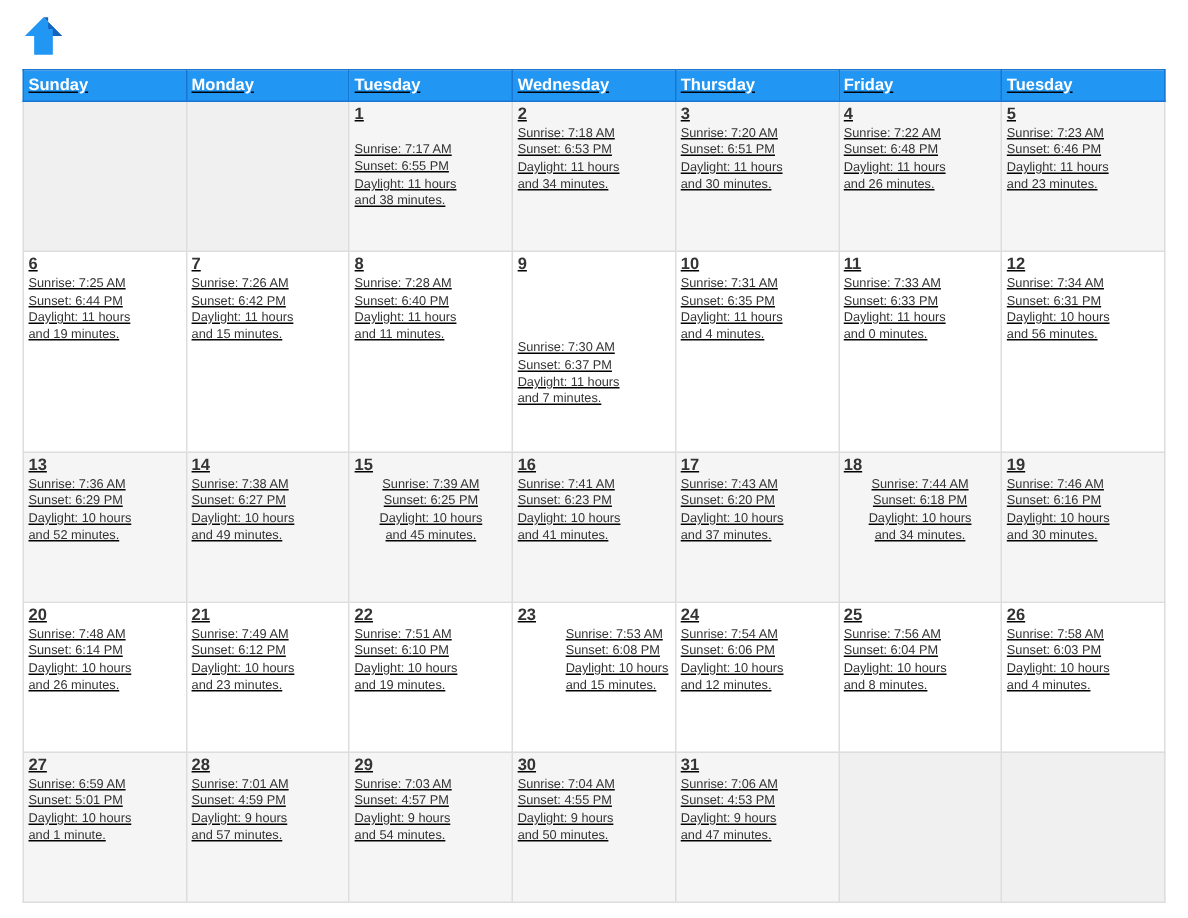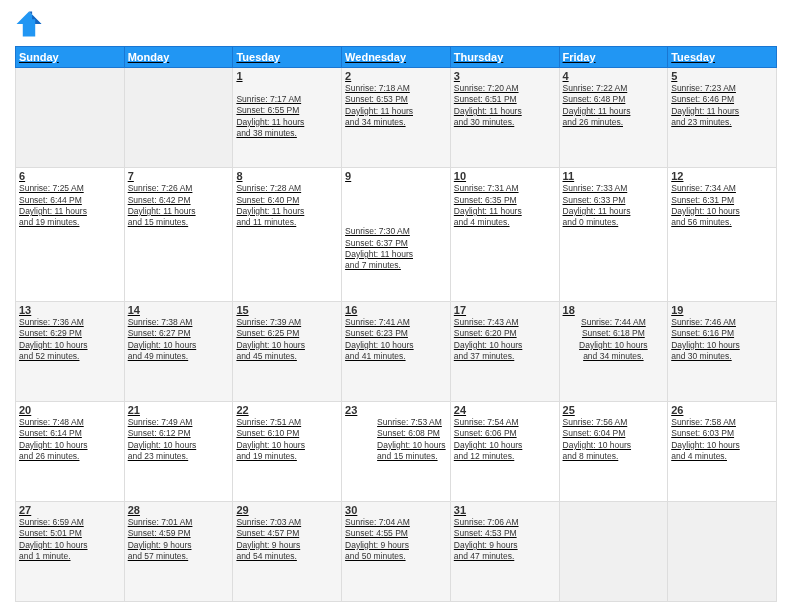--- a/index.html
+++ b/index.html
@@ -234,21 +234,21 @@
           </td>
           <td>
             <span class="day-number">14</span>
             <div class="day-info" style="white-space: pre-line;">Sunrise: 7:38 AM
 Sunset: 6:27 PM
 Daylight: 10 hours
 and 49 minutes.</div>
           </td>
           <td>
             <span class="day-number">15</span>
-            <div class="day-info" style="white-space: pre-line;">Sunrise: 7:39 AM
+            <div class="day-info" style="white-space: pre-line; text-align: center;">Sunrise: 7:39 AM
 Sunset: 6:25 PM
 Daylight: 10 hours
 and 45 minutes.</div>
           </td>
           <td>
             <span class="day-number">16</span>
             <div class="day-info" style="white-space: pre-line;">Sunrise: 7:41 AM
 Sunset: 6:23 PM
 Daylight: 10 hours
 and 41 minutes.</div>

